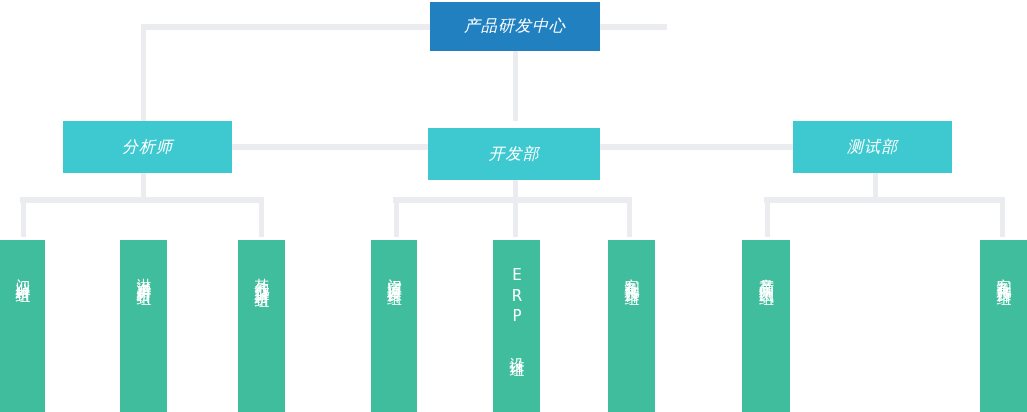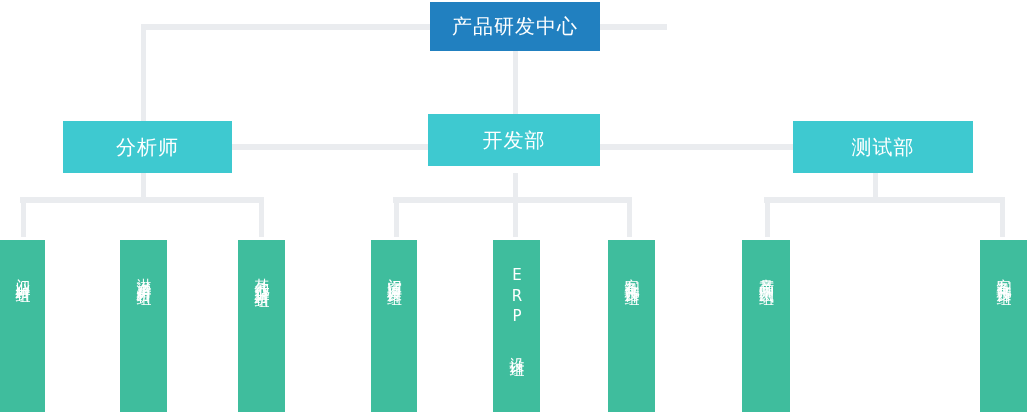--- a/index.html
+++ b/index.html
@@ -20,24 +20,25 @@
     z-index: 0;
   }
 
   
   .node {
     position: absolute;
     display: flex;
     align-items: center;
     justify-content: center;
     color: var(--node_text, #ffffff);
-    font-size: 20px;
+    font-size: 16px;
     z-index: 1;
     cursor: default;
     letter-spacing: 1px;
+    font-style: italic;
   }
   .node.root  { background: var(--root_node, #2180c0); }
   .node.dept  { background: var(--dept_node, #3ec9d0); }
 
   
   .team {
     position: absolute;
     top: 240px;
     height: 172px;
     background: var(--team_node, #3fbd9d);
@@ -81,23 +82,23 @@
   <div class="line" style="left:873px; top:173px; width:5px;  height:24px;"></div>
   <div class="line" style="left:764px; top:197px; width:241px; height:6px;"></div>
   <div class="line" style="left:765px; top:197px; width:5px;  height:40px;"></div>
   <div class="line" style="left:1000px;top:197px; width:5px;  height:40px;"></div>
 
   <div class="node root" style="left:430px; top:2px; width:170px; height:49px;">产品研发中心</div>
 
 
   <div class="node dept" style="left:63px; top:121px; width:169px; height:52px;text-align:right;">分析师</div>
 
-  <div class="node dept" style="left:428px; top:114px; width:172px; height:52px;">开发部</div>
+  <div class="node dept" style="left:428px; top:128px; width:172px; height:52px;">开发部</div>
 
-  <div class="node dept" style="left:793px; top:121px; width:180px; height:52px;">测试部</div>
+  <div class="node dept" style="left:793px; top:121px; width:159px; height:52px;">测试部</div>
 
   <div class="team" style="left:0px;   width:45px;">门业分析组</div>
   <div class="team" style="left:120px; width:47px;">淋浴房分析组</div>
   <div class="team" style="left:238px; width:47px;">其他行业分析组</div>
 
   <div class="team" style="left:371px; width:46px;">门窗通设计组</div>
   <div class="team" style="left:493px; width:47px;">ERP　设计组</div>
   <div class="team" style="left:608px; width:47px;">客制化设计组</div>
 
   <div class="team" style="left:742px; width:48px;">产品画测试组</div>

